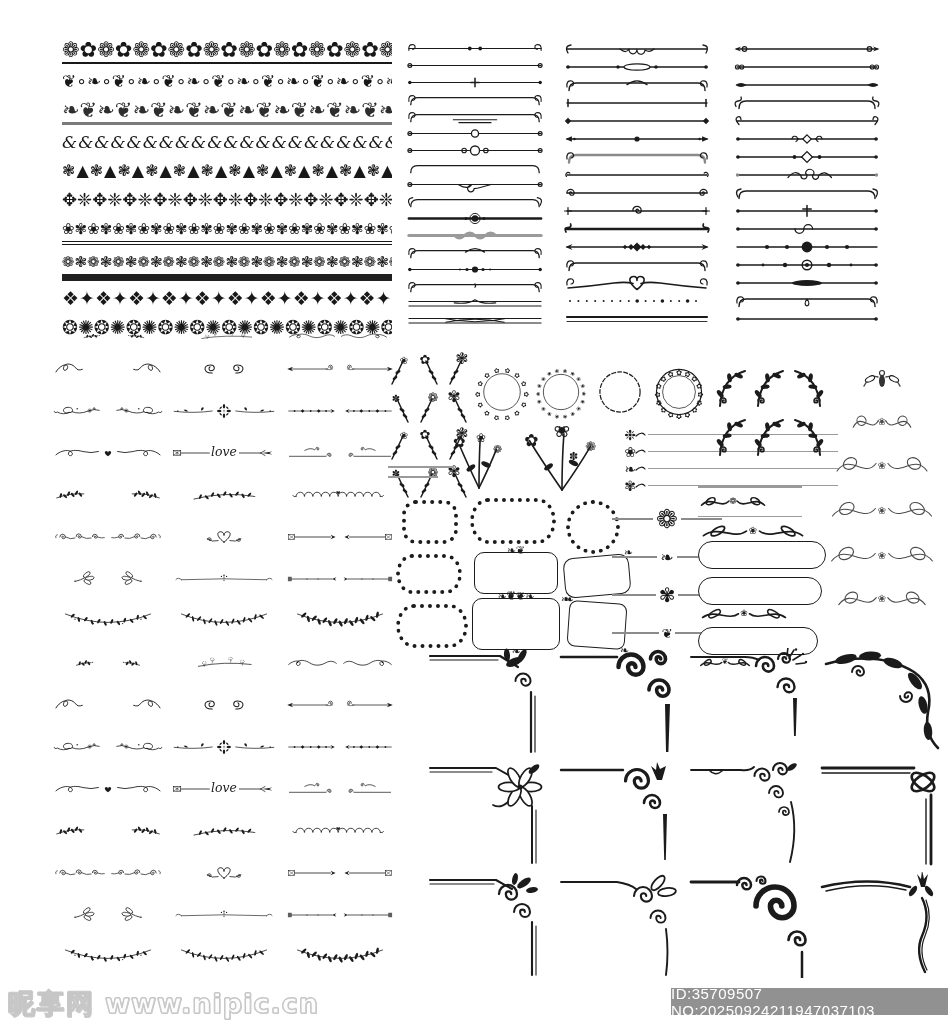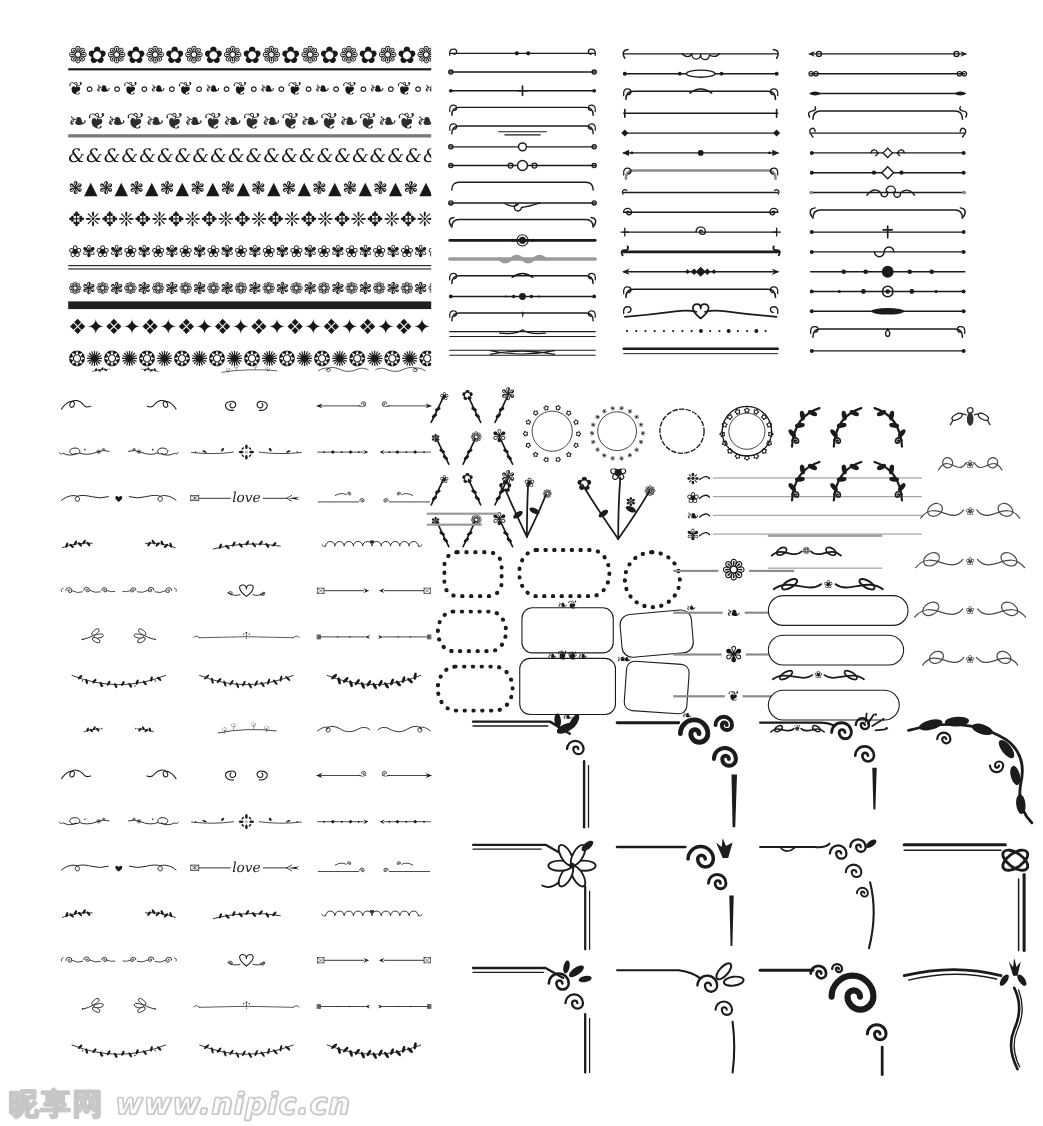--- a/index.html
+++ b/index.html
@@ -53,21 +53,21 @@
   #flourishCol{left:818px;top:366px;width:128px;display:flex;flex-direction:column;align-items:center;gap:15px}
   #labels{left:698px;top:486px;width:142px;display:flex;flex-direction:column;align-items:flex-start}
   .label{border:1.6px solid #1c1c1c;border-radius:15px;background:#fff;box-sizing:border-box}
   
   #corners{left:426px;top:648px;width:522px;display:grid;grid-template-columns:repeat(4,1fr);row-gap:6px;justify-items:center}
   
   #wmbar{left:0;top:984px;width:948px;height:40px}
   .wm-logo{position:absolute;left:8px;top:2px;font-weight:bold;font-size:27px;letter-spacing:2px;
            color:#fdfdfd;text-shadow:-1px 0 #c9c9c9,1px 0 #c9c9c9,0 -1px #c9c9c9,0 1px #c9c9c9,1px 1px #d4d4d4;
            -webkit-text-stroke:1px #c6c6c6;white-space:nowrap}
-  .wm-url{font-style:italic;margin-left:10px;letter-spacing:1px}
+  .wm-url{margin-left:10px;letter-spacing:1px}
   .wm-id{position:absolute;right:0;top:4px;width:277px;height:27px;background:#919191;color:#fff;
          display:flex;align-items:center;justify-content:center;font-size:15px;
          font-family:"Liberation Sans",sans-serif;letter-spacing:0.5px}
 </style>
 </head>
 <body>
 
 <div class="sheet">
   <div id="lace" class="abs">
       <div class="strip s0">❁✿❁✿❁✿❁✿❁✿❁✿❁✿❁✿❁✿❁✿❁✿❁✿❁✿❁✿❁✿❁✿❁✿❁✿❁✿❁✿❁✿❁✿❁✿</div>
@@ -1993,14 +1993,15 @@
         <path d="M6,19 Q48,9 86,18" fill="none" stroke="#1b1b1b" stroke-width="1.3" stroke-linecap="round" stroke-linejoin="round"></path>
         <path d="M101,15 l-4,-13 4,5 1,-9 2,9 4,-5 -3,13 z" fill="#1b1b1b" stroke="none"></path>
         <ellipse cx="93" cy="19" rx="6" ry="2.8" transform="rotate(-55 93 19)" fill="#1b1b1b"></ellipse>
         <ellipse cx="109" cy="19" rx="6" ry="2.8" transform="rotate(55 109 19)" fill="#1b1b1b"></ellipse>
         <path d="M102,26 q9,18 0,38 q-7,16 3,36" fill="none" stroke="#1b1b1b" stroke-width="2.4" stroke-linecap="round" stroke-linejoin="round"></path>
         <path d="M106,28 q7,18 -1,36 q-7,16 2,34" fill="none" stroke="#1b1b1b" stroke-width="1.2" stroke-linecap="round" stroke-linejoin="round"></path>
       </svg>
     </div>
   <div id="wmbar" class="abs">
     <div class="wm-logo"><span>昵享网</span><span class="wm-url">www.nipic.cn</span></div>
+    <div class="wm-id">ID:35709507 NO:20250924211947037103</div>
   </div>
 </div>
 
 </body></html>

